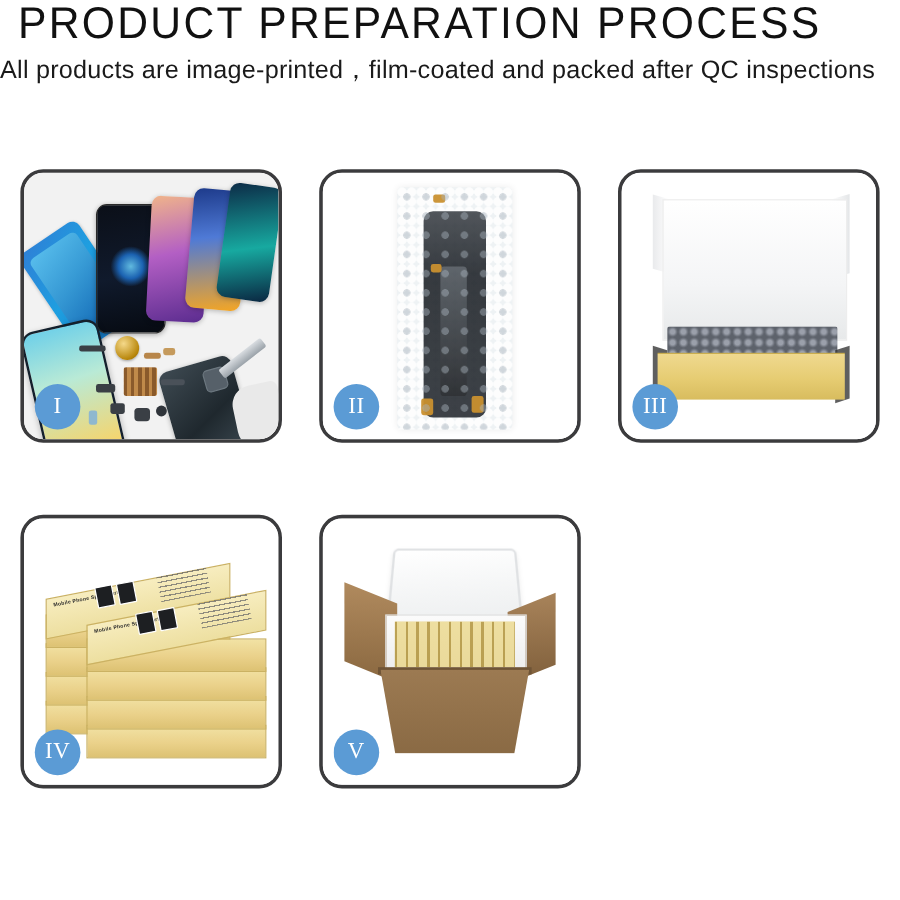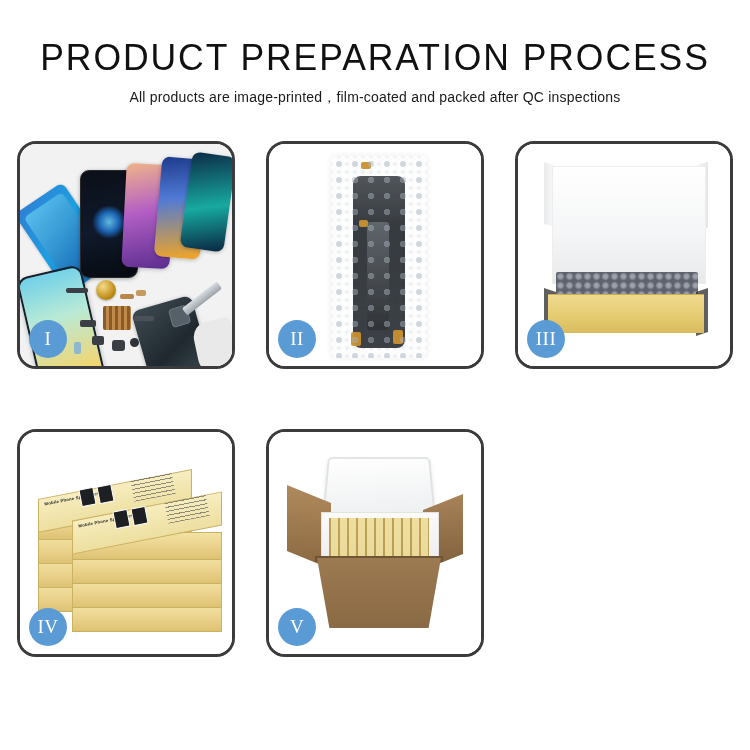--- a/index.html
+++ b/index.html
@@ -5,34 +5,34 @@
   html,body{margin:0;padding:0;}
   body{
     width:750px;height:750px;
     background:#ffffff;
     font-family:"Liberation Sans", sans-serif;
     overflow:hidden;
   }
   .page{position:relative;width:750px;height:750px;}
 
   
-  .header{padding-top:38px;text-align:center;}
+  .header{}
   .title{
     font-family:"Liberation Sans", sans-serif;
     font-size:37px;
     font-weight:500;
     letter-spacing:2.0px;
     color:#111111;
     line-height:40px;
     transform:scaleX(0.96);
     white-space:nowrap;
   }
   .subtitle{
     margin-top:9px;
-    font-size:14px;
+    font-size:21px;
     font-weight:400;
     letter-spacing:.2px;
     color:#1a1a1a;
     line-height:20px;
     white-space:nowrap;
   }
 
   
   .grid{
     position:absolute;

